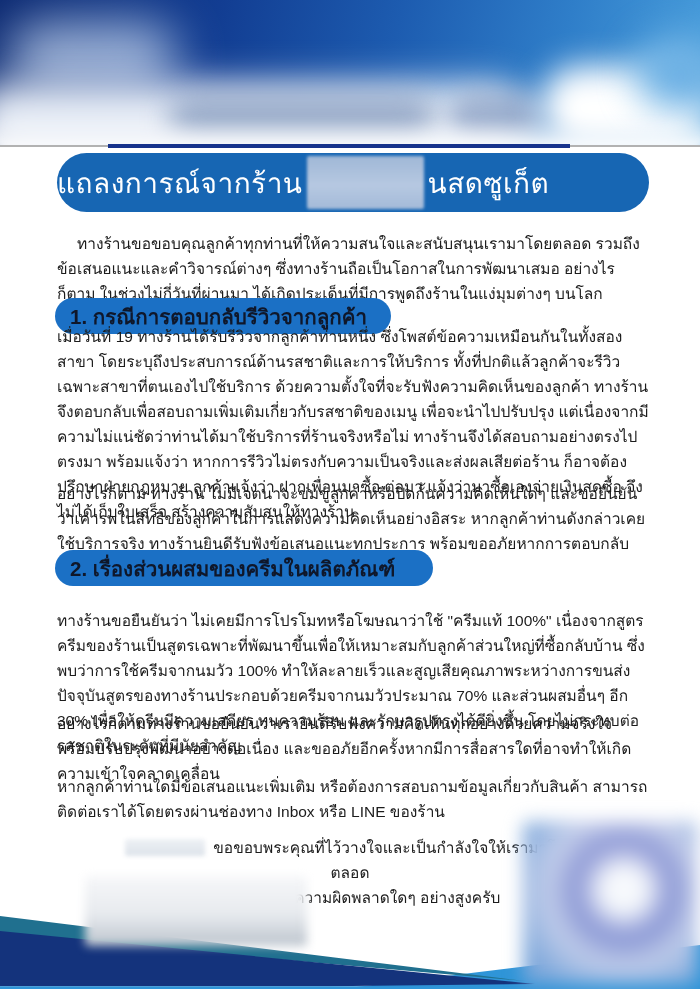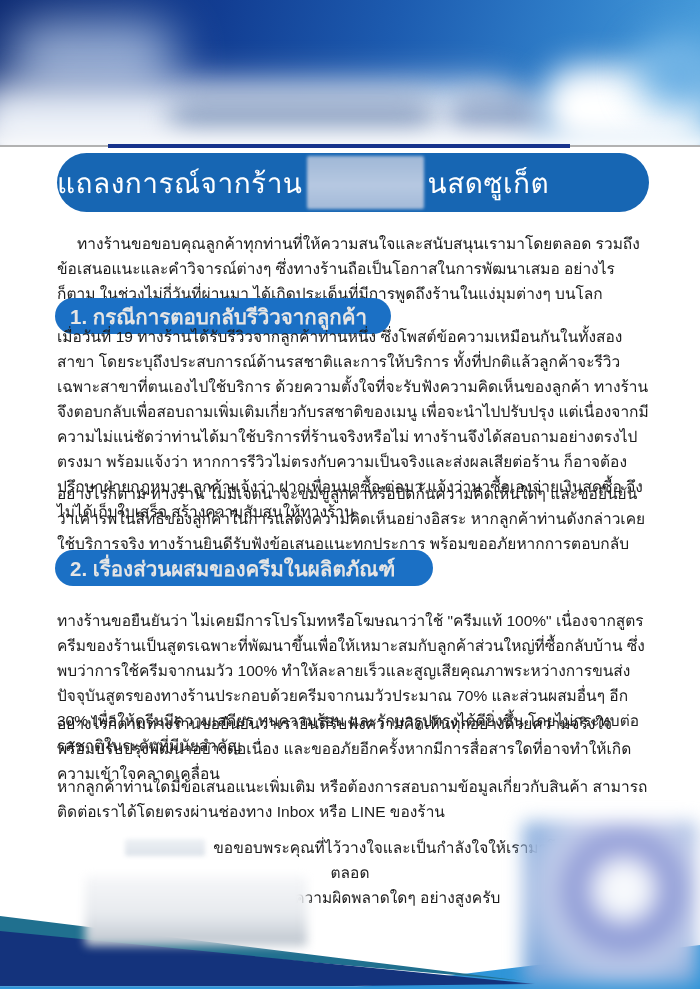--- a/index.html
+++ b/index.html
@@ -37,21 +37,21 @@
   .indent{text-indent:20px;}
   .p-intro{top:231px;}
   .p-s1a{top:324px;}
   .p-s1b{top:481px;}
   .p-s2a{top:608px;}
   .p-c1{top:711px;}
   .p-c2{top:774px;}
   
   .pill{
     position:absolute;left:55px;height:36px;border-radius:19px;background:#1b70c5;
-    color:#e5e5e5;font-size:20.5px;font-weight:600;display:inline-flex;align-items:center;
+    color:#0f172a;font-size:20.5px;font-weight:600;display:inline-flex;align-items:center;
     padding:0 24px 0 15px;white-space:nowrap;box-sizing:border-box;
   }
   .pill-1{top:298px;min-width:330px;}
   .pill-2{top:550px;min-width:378px;text-align:center;}
   
   .signoff{position:absolute;left:110px;top:835px;width:480px;text-align:center;
     font-size:15.5px;line-height:25px;margin:0;}
   .signoff .redact-inline{display:inline-block;width:80px;height:17px;margin-right:8px;
     vertical-align:-3px;border-radius:2px;
     background:linear-gradient(180deg,#eef1f5,#dde3ea);filter:blur(2px);}

